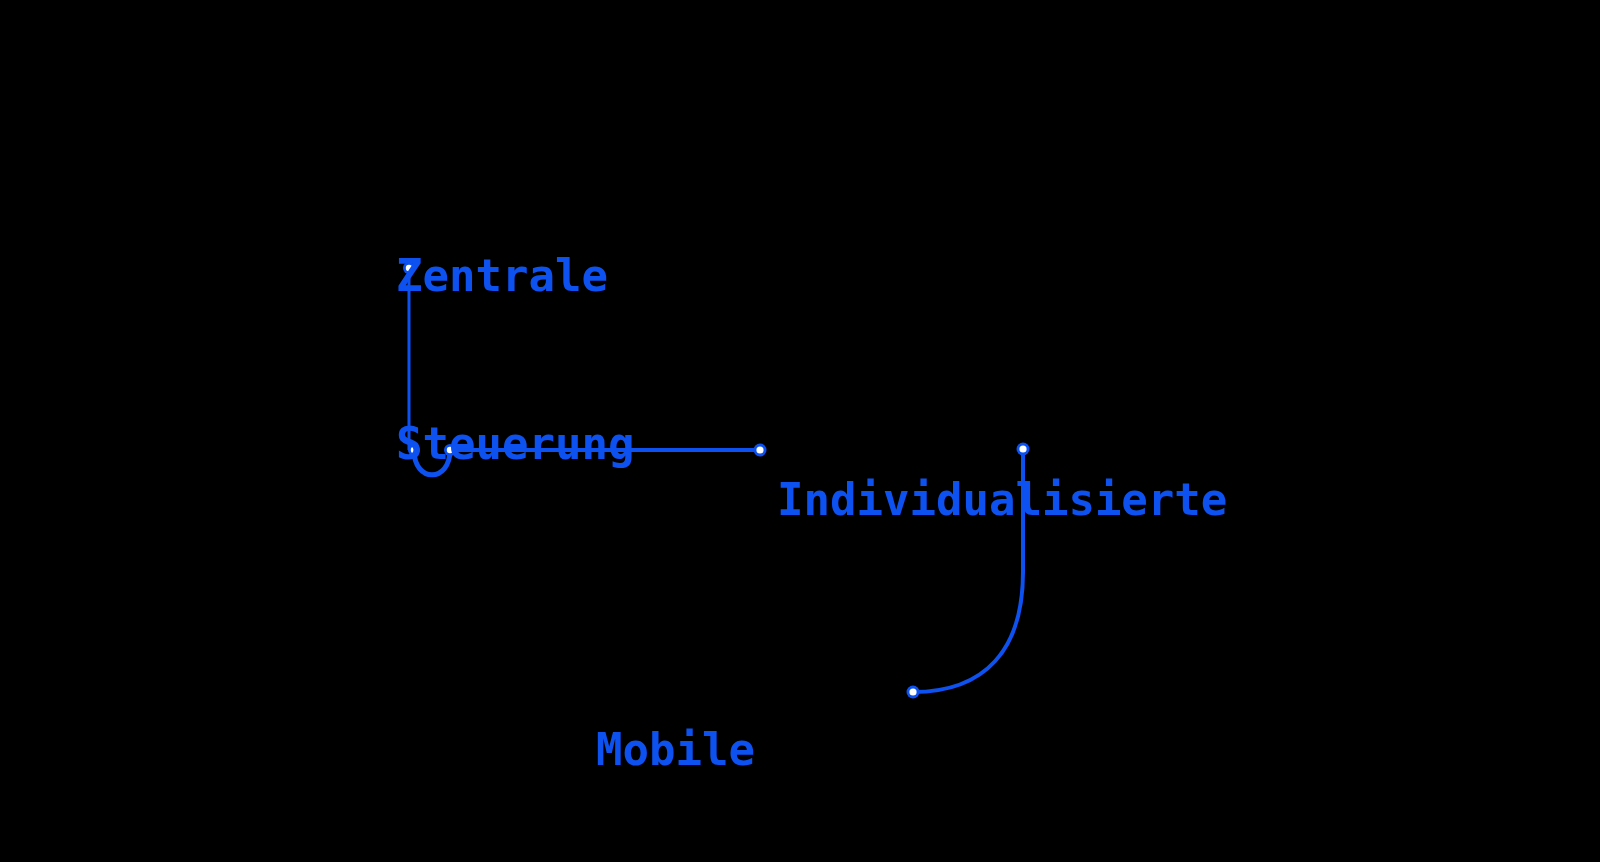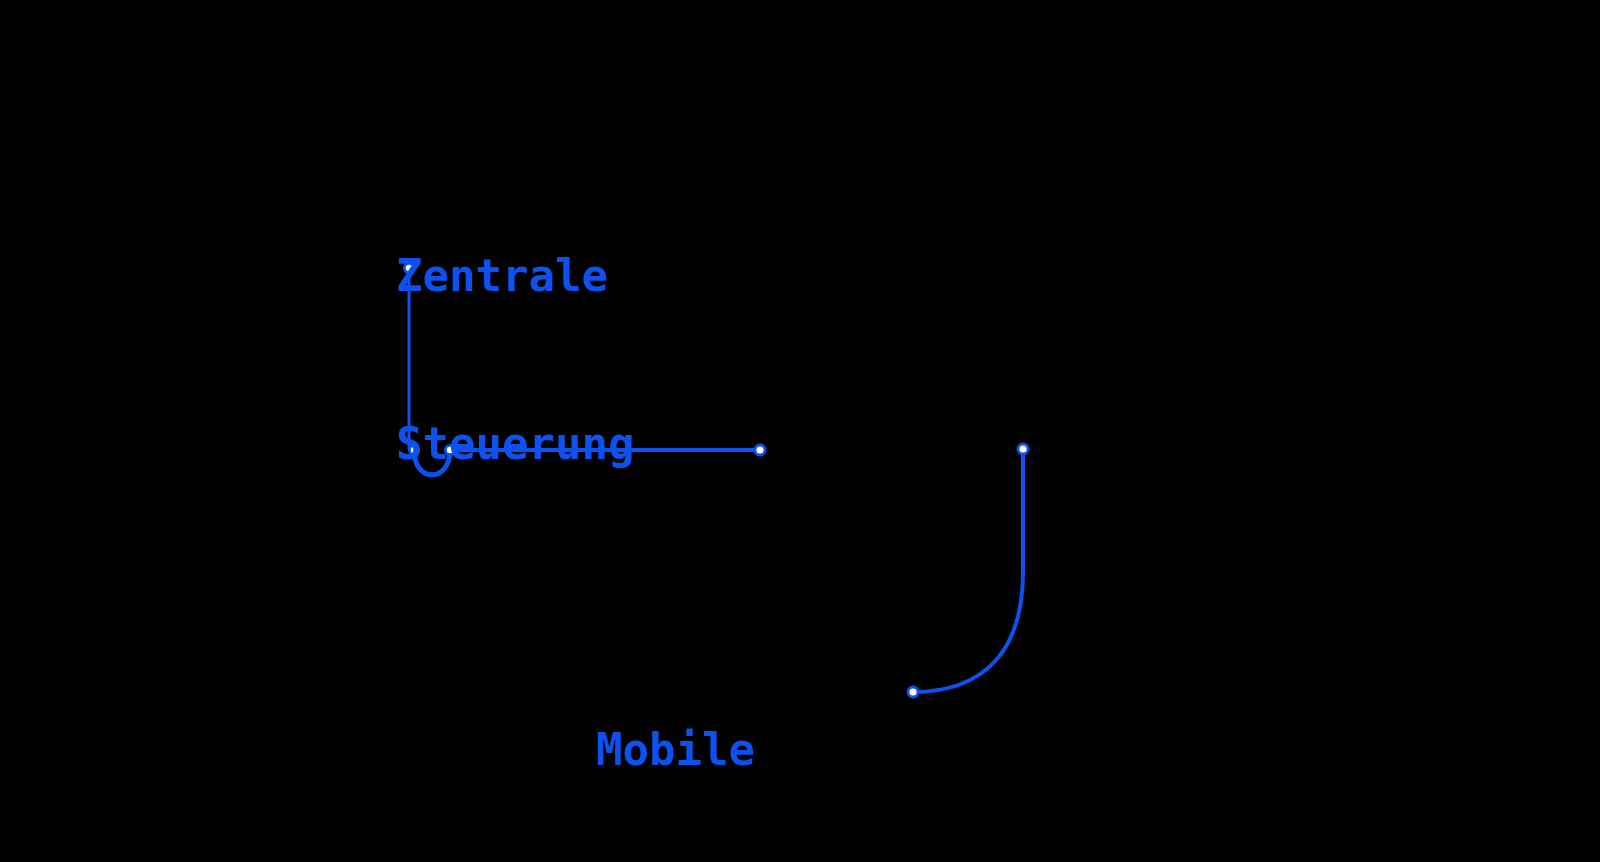--- a/index.html
+++ b/index.html
@@ -83,20 +83,21 @@
       <circle cx="913" cy="692" r="3.6" fill="#ffffff"></circle>
     </g>
   </svg>
 
   <div class="node-label" id="label-zentrale">
     <span class="lbl-line">Zentrale</span>
     <span class="lbl-line">Steuerung</span>
   </div>
 
   <div class="node-label" id="label-individ">
+    <span class="lbl-line">Individualisierte</span>
   </div>
 
   <div class="node-label" id="label-mobile">
     <span class="lbl-line">Mobile</span>
     
   </div>
 
 </div>
 
 </body></html>

